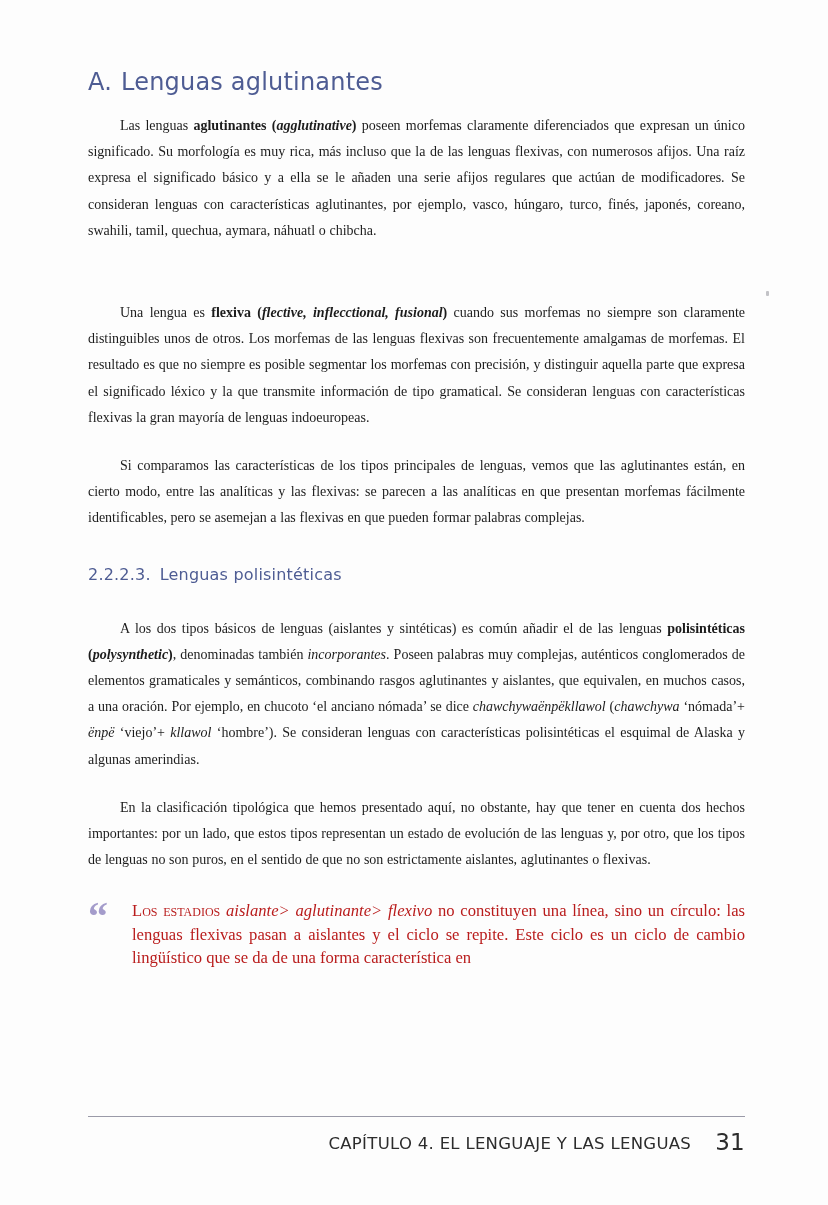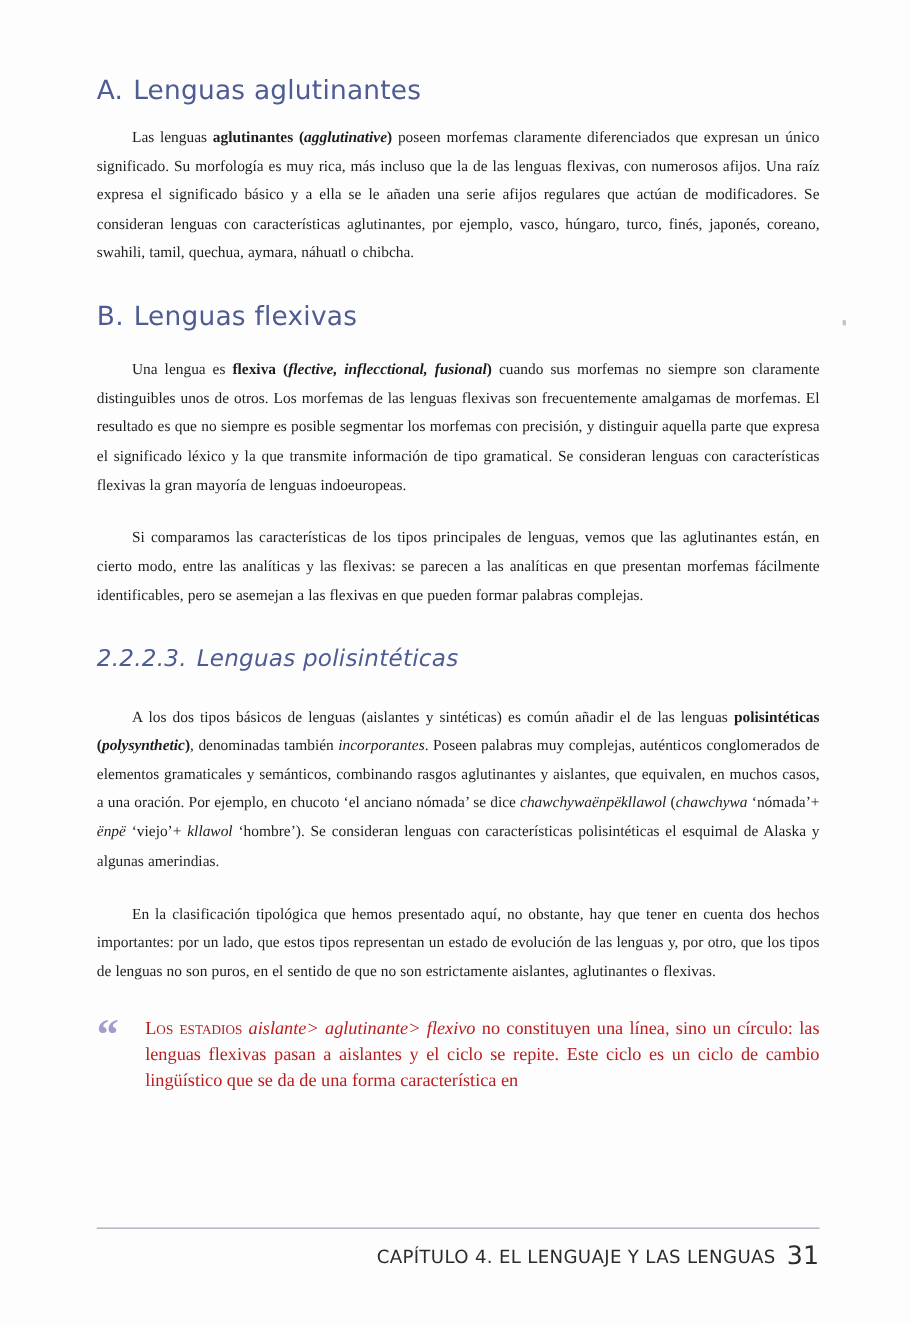--- a/index.html
+++ b/index.html
@@ -38,23 +38,22 @@
     color: #4e5c93;
     font-weight: 400;
     margin: 0;
     letter-spacing: 0.2px;
   }
   h2.sec-heading {
     font-size: 24px;
     line-height: 24px;
   }
   h2.sub-heading {
-    font-size: 21px;
+    font-size: 16px;
     line-height: 25px;
-    font-style: italic;
   }
   .heading-label {
     display: inline-block;
     margin-right: 9px;
   }
 
   
   p.body {
     margin: 0;
     font-size: 14px;
@@ -125,21 +124,21 @@
     text-align: right;
     font-family: "DejaVu Sans", "Liberation Sans", sans-serif;
     color: #2c2c2c;
     font-size: 16.5px;
     letter-spacing: 0.3px;
     white-space: nowrap;
   }
   .footer .chapter-text { font-size: 16.5px; }
   .footer .page-number {
     font-size: 23px;
-    margin-left: 10px;
+    margin-left: 24px;
     vertical-align: -1px;
     text-align: right;
   }
 
   
   .speck {
     position: absolute;
     left: 766px;
     top: 291px;
     width: 3px;
@@ -161,23 +160,20 @@
     <h2 class="sec-heading">
       <span class="heading-label">A.</span><span>Lenguas aglutinantes</span>
     </h2>
 
     <div class="gap-a"></div>
 
     <p class="body"><span>Las lenguas </span><b>aglutinantes (</b><span class="bi">agglutinative</span><b>)</b><span> poseen morfemas claramente diferenciados que expresan un único significado. Su morfología es muy rica, más incluso que la de las lenguas flexivas, con numerosos afijos. Una raíz expresa el significado básico y a ella se le añaden una serie afijos regulares que actúan de modificadores. Se consideran lenguas con características aglutinantes, por ejemplo, vasco, húngaro, turco, finés, japonés, coreano, swahili, tamil, quechua, aymara, náhuatl o chibcha.</span></p>
 
     <div class="gap-b"></div>
 
-    <h2 class="sec-heading">
-      <span class="heading-label">B.</span><span>Lenguas flexivas</span>
-    </h2>
 
     <div class="gap-c"></div>
 
     <p class="body"><span>Una lengua es </span><b>flexiva (</b><span class="bi">flective, inflecctional, fusional</span><b>)</b><span> cuando sus morfemas no siempre son claramente distinguibles unos de otros. Los morfemas de las lenguas flexivas son frecuentemente amalgamas de morfemas. El resultado es que no siempre es posible segmentar los morfemas con precisión, y distinguir aquella parte que expresa el significado léxico y la que transmite información de tipo gramatical. Se consideran lenguas con características flexivas la gran mayoría de lenguas indoeuropeas.</span></p>
 
     <div class="gap-e"></div>
 
     <p class="body">Si comparamos las características de los tipos principales de lenguas, vemos que las aglutinantes están, en cierto modo, entre las analíticas y las flexivas: se parecen a las analíticas en que presentan morfemas fácilmente identificables, pero se asemejan a las flexivas en que pueden formar palabras complejas.</p>
 
     <div class="gap-d"></div>

